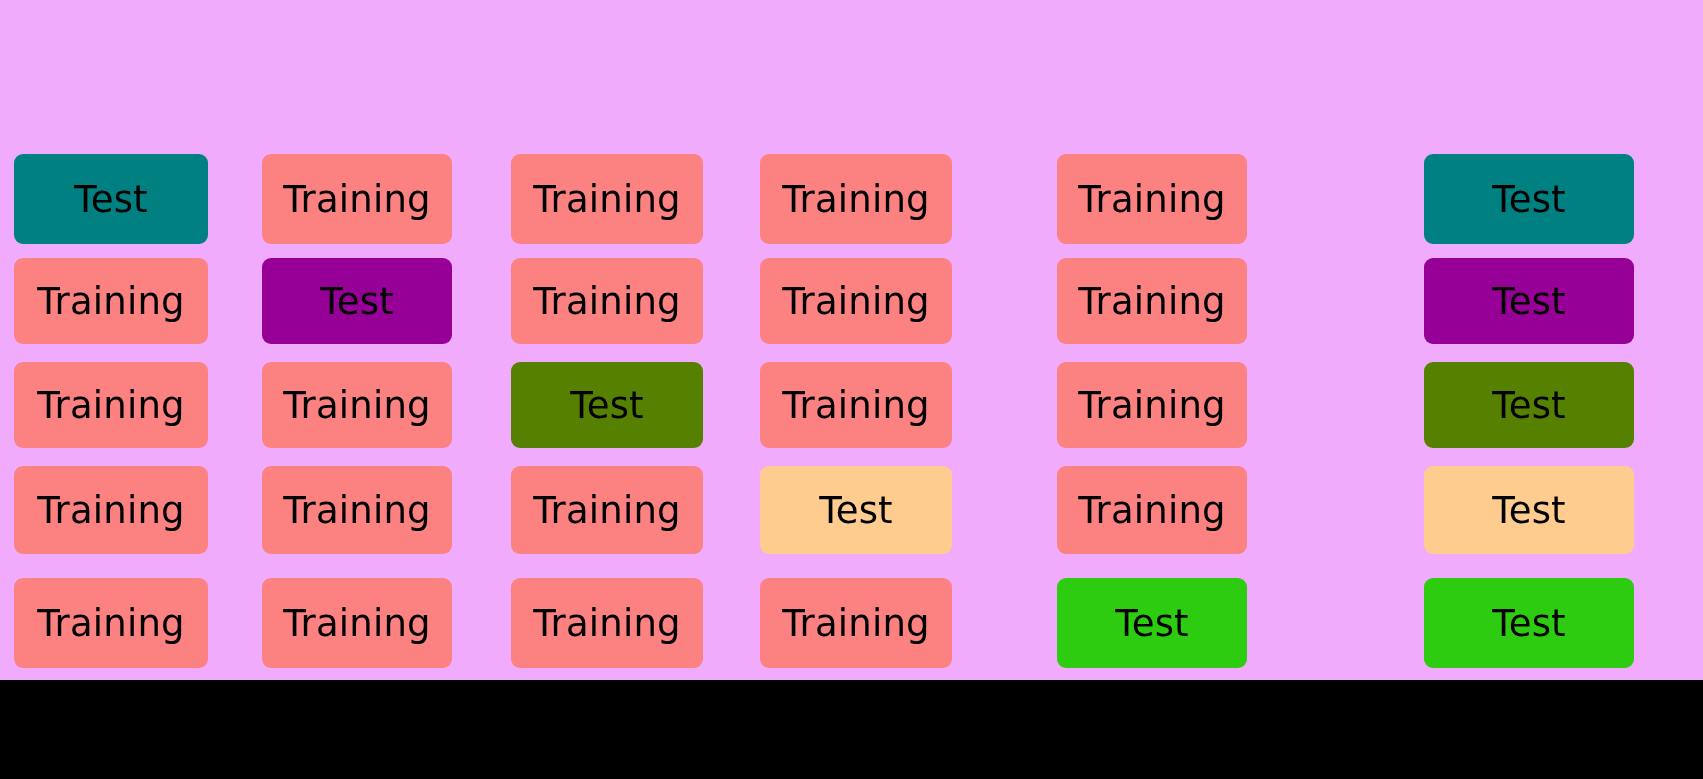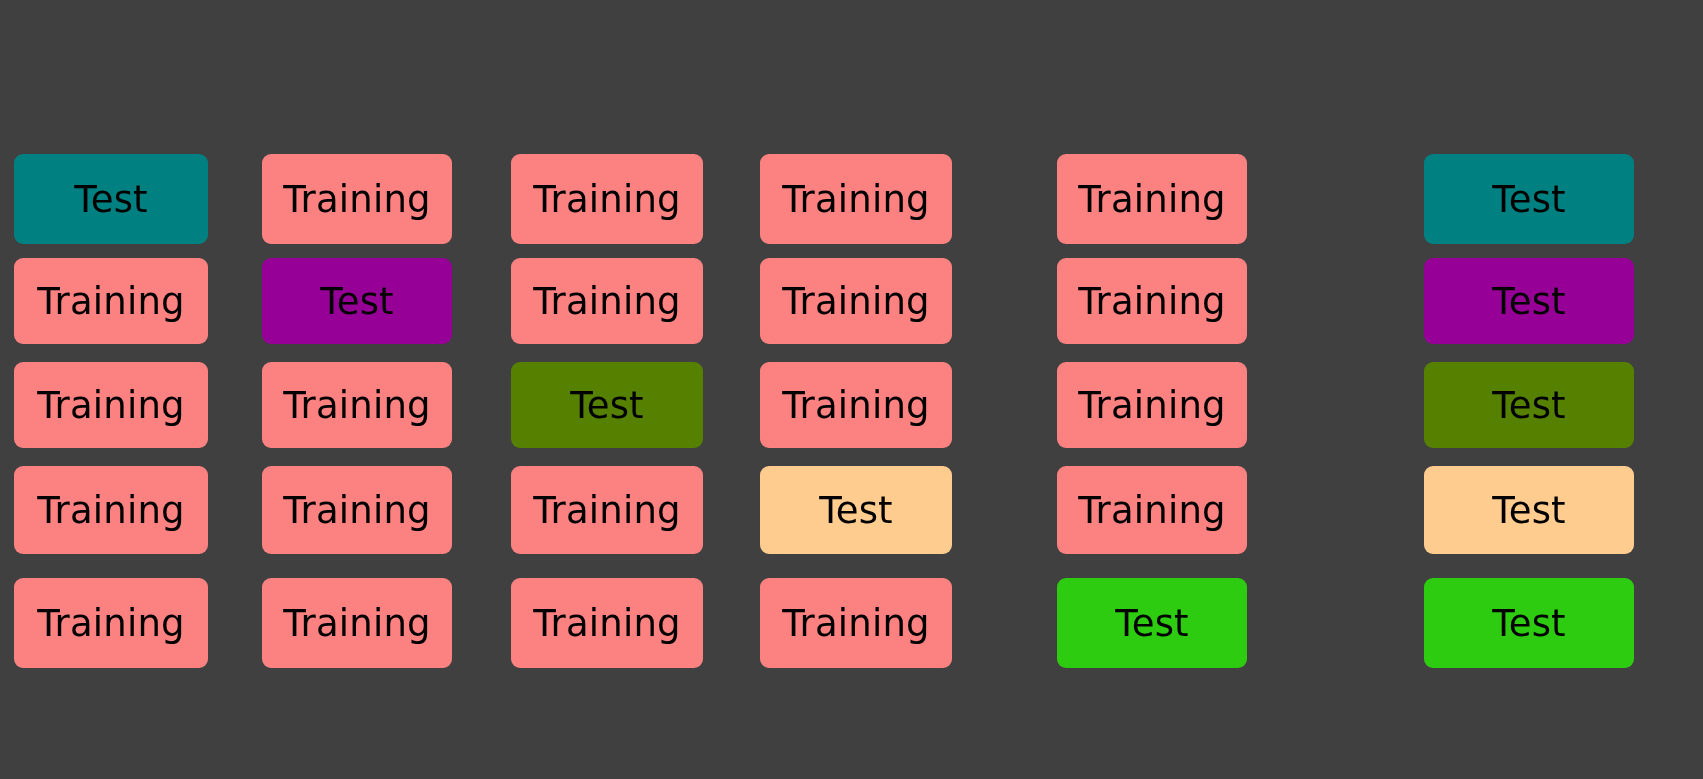--- a/index.html
+++ b/index.html
@@ -9,22 +9,22 @@
   }
   body {
     width: 1703px;
     height: 779px;
     overflow: hidden;
     font-family: "DejaVu Sans", "Liberation Sans", sans-serif;
   }
   #diagram {
     position: relative;
     width: 1703px;
-    height: 779px;
-    background: #404040;
+    height: 680px;
+    background: #f0abfc;
   }
   .fold-box {
     position: absolute;
     border-radius: 9px;
     display: flex;
     align-items: center;
     justify-content: center;
     color: #000000;
     font-size: 37px;
     line-height: 1;

